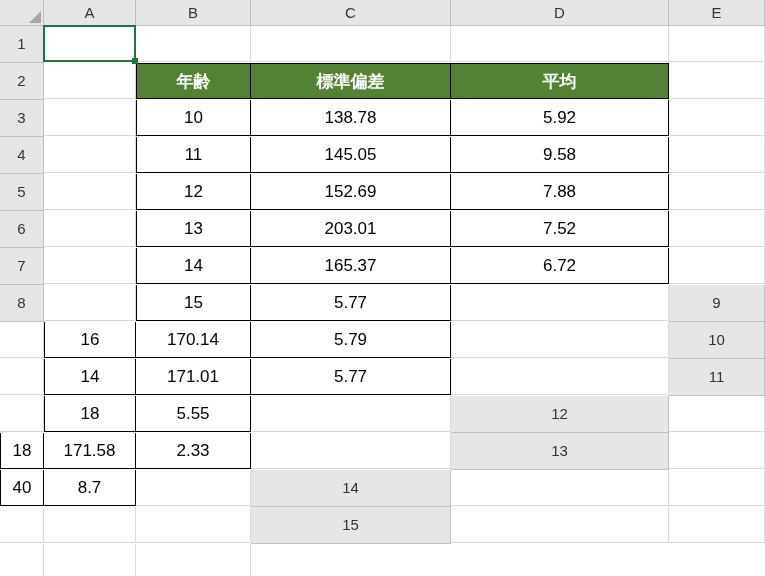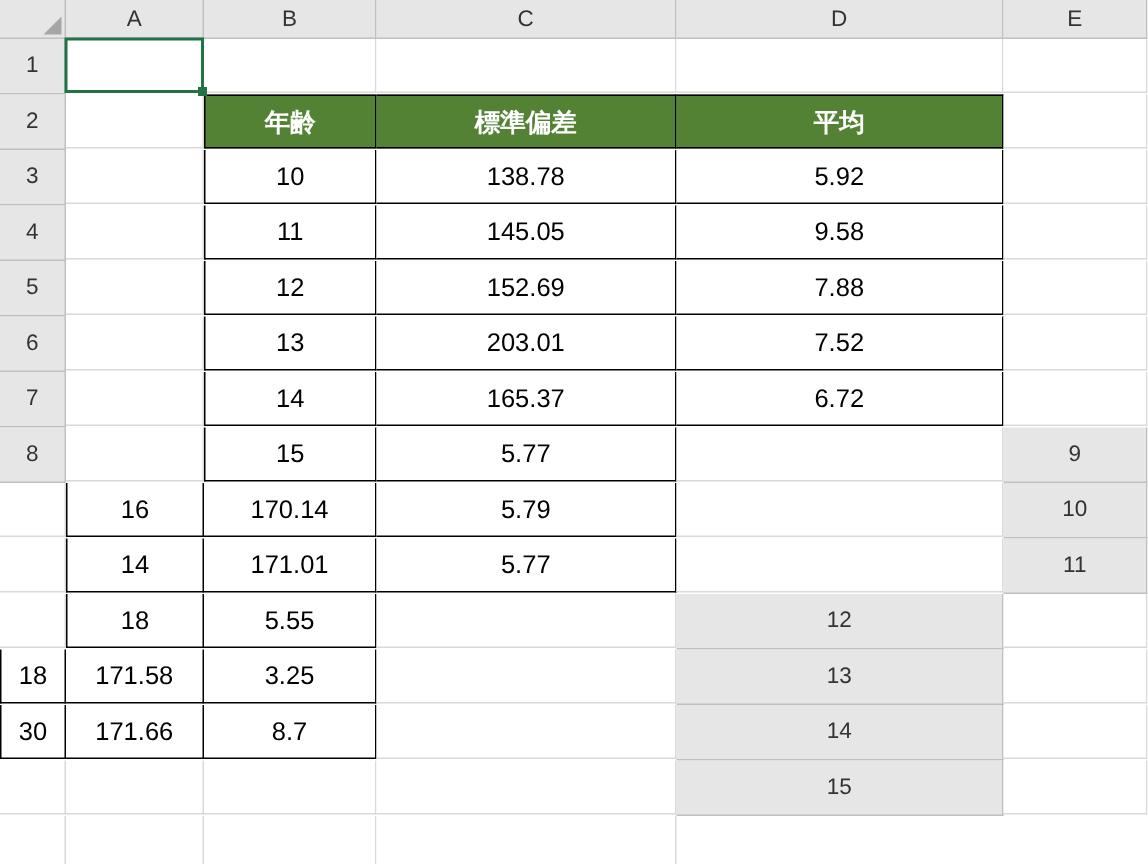--- a/index.html
+++ b/index.html
@@ -193,27 +193,26 @@
   <div class="row-header">11</div>
   <div class="cell"></div>
   <div class="cell tbl-cell first">18</div>
   <div class="cell tbl-cell">5.55</div>
   <div class="cell"></div>
 
   <div class="row-header">12</div>
   <div class="cell"></div>
   <div class="cell tbl-cell first">18</div>
   <div class="cell tbl-cell">171.58</div>
-  <div class="cell tbl-cell">3.25</div>
+  <div class="cell tbl-cell">2.33</div>
   <div class="cell"></div>
 
   <div class="row-header">13</div>
   <div class="cell"></div>
-  <div class="cell tbl-cell first">30</div>
-  <div class="cell tbl-cell">171.66</div>
+  <div class="cell tbl-cell first">40</div>
   <div class="cell tbl-cell">8.7</div>
   <div class="cell"></div>
 
   <div class="row-header">14</div>
   <div class="cell"></div>
   <div class="cell"></div>
   <div class="cell"></div>
   <div class="cell"></div>
   <div class="cell"></div>
 

